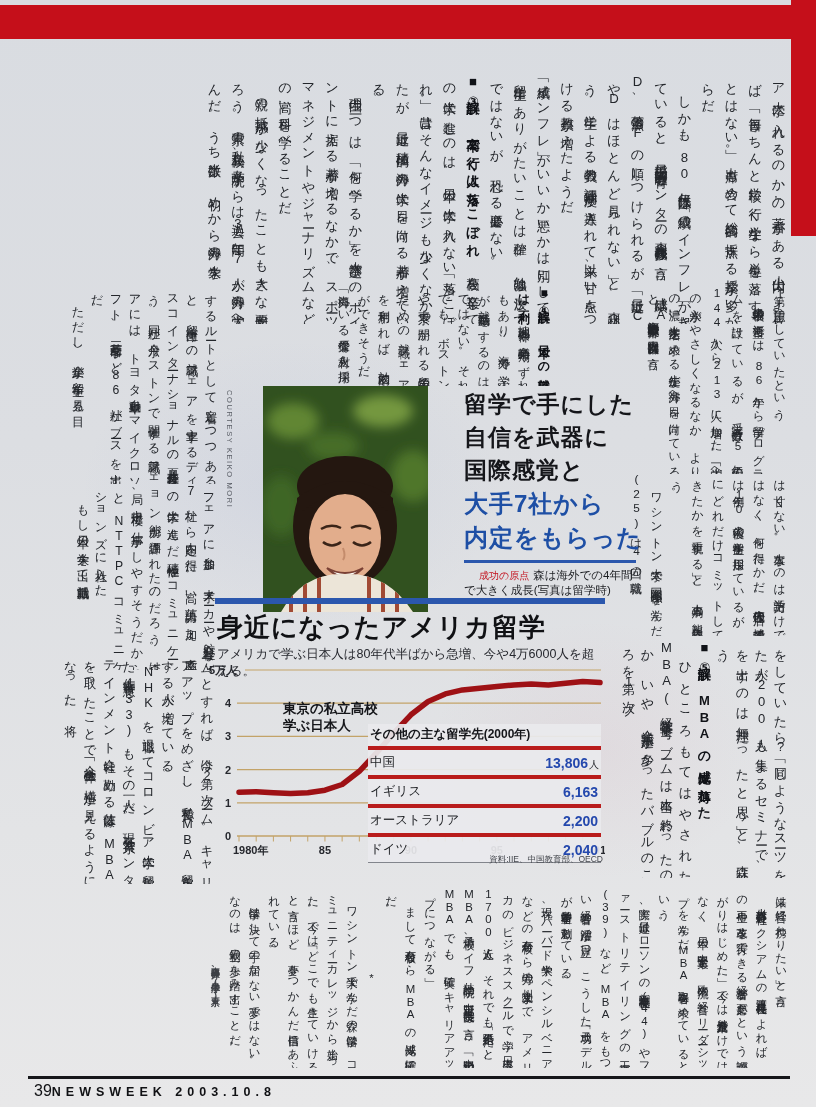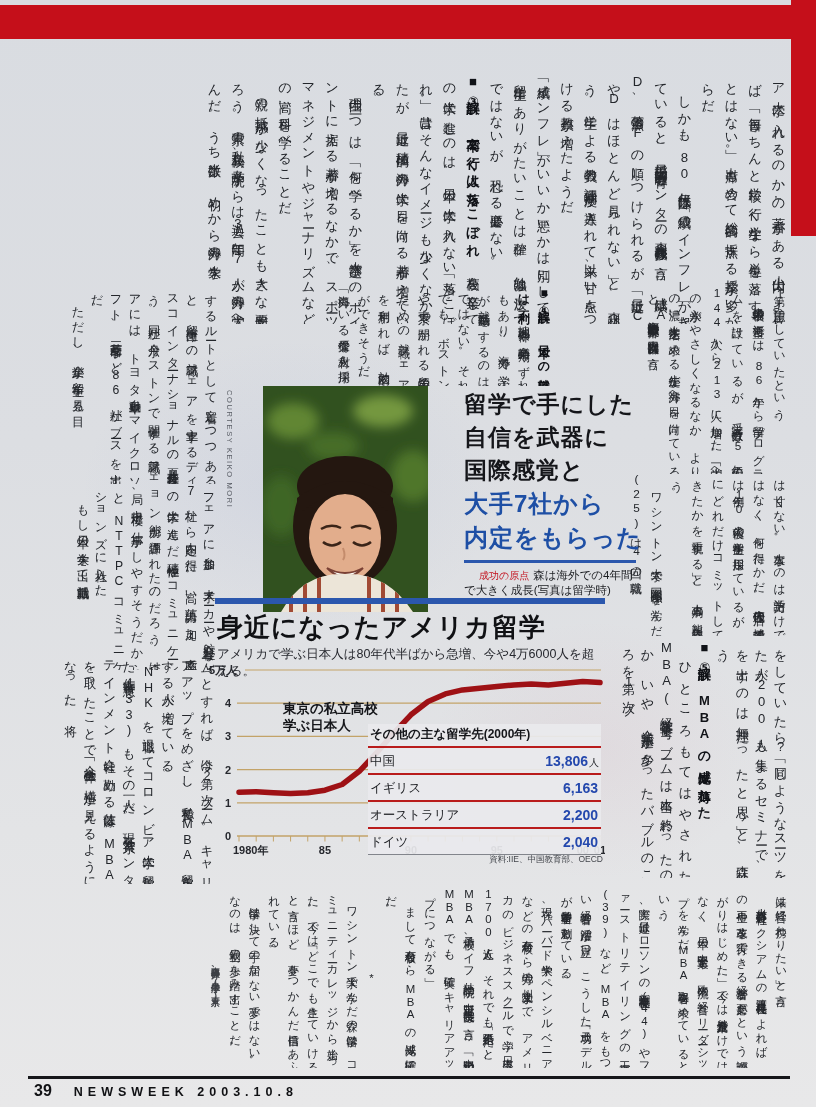--- a/index.html
+++ b/index.html
@@ -37,31 +37,31 @@
   
   #chart-box{position:absolute;left:205px;top:598px;width:400px;height:277px;}
   #chart-rule{position:absolute;left:10px;top:0;width:390px;height:6px;background:#2b57ad;}
   #chart-title{position:absolute;left:12px;top:12px;font-size:26px;font-weight:bold;color:#101114;letter-spacing:1px;}
   #chart-subtitle{position:absolute;left:12px;top:48px;font-size:12.5px;font-weight:normal;color:#26282e;}
   #plot{position:absolute;left:0;top:0;width:400px;height:277px;}
   #series-label{position:absolute;left:78px;top:102px;font-size:13.5px;font-weight:bold;line-height:17px;color:#15161a;}
   #dest-table{position:absolute;left:163px;top:126px;width:233px;background:rgba(233,234,237,0.93);}
   #dest-table .thead{font-size:12.5px;font-weight:bold;color:#15161a;padding:2px 2px 3px 2px;}
   #dest-table .thead .yr{font-size:12px;margin-top:20px;}
-  #dest-table .trow{display:flex;justify-content:space-between;align-items:flex-end;
-        border-top:2px solid #b91c1c;padding:3.5px 2px;}
+  #dest-table .trow{display:flex;justify-content:space-between;align-items:flex-start;
+        border-top:4px solid #b91c1c;padding:3.5px 2px;}
   #dest-table .trow:last-child{border-bottom:1px solid #82858c;gap:8px;}
   #dest-table .tname{font-size:12.5px;color:#1c1e22;}
   #dest-table .tval{font-size:14px;font-weight:bold;color:#2448ad;}
   #dest-table .tsuf{font-size:10px;color:#1c1e22;margin-left:1px;}
   #chart-source{position:absolute;right:2px;top:256px;font-size:8.5px;color:#43464c;margin-left:26px;}
   
   #footer-rule{position:absolute;left:28px;top:1076px;width:762px;height:2.5px;background:#16171a;}
   #footer{position:absolute;left:34px;top:1082px;display:flex;align-items:baseline;}
-  #footer .pno{font-size:16px;font-weight:bold;color:#101114;margin-right:22px;}
+  #footer .pno{font-size:16px;font-weight:normal;color:#101114;}
   #footer .mag{font-size:12.5px;font-weight:bold;letter-spacing:5px;color:#101114;}
   .tint{position:absolute;pointer-events:none;}
 </style>
 </head>
 <body>
 
 <div id="page">
 
   <div class="abs red" style="left:0;top:5px;width:816px;height:34px;"></div>
   <div class="abs red" style="left:791px;top:0;width:25px;height:236px;"></div>

